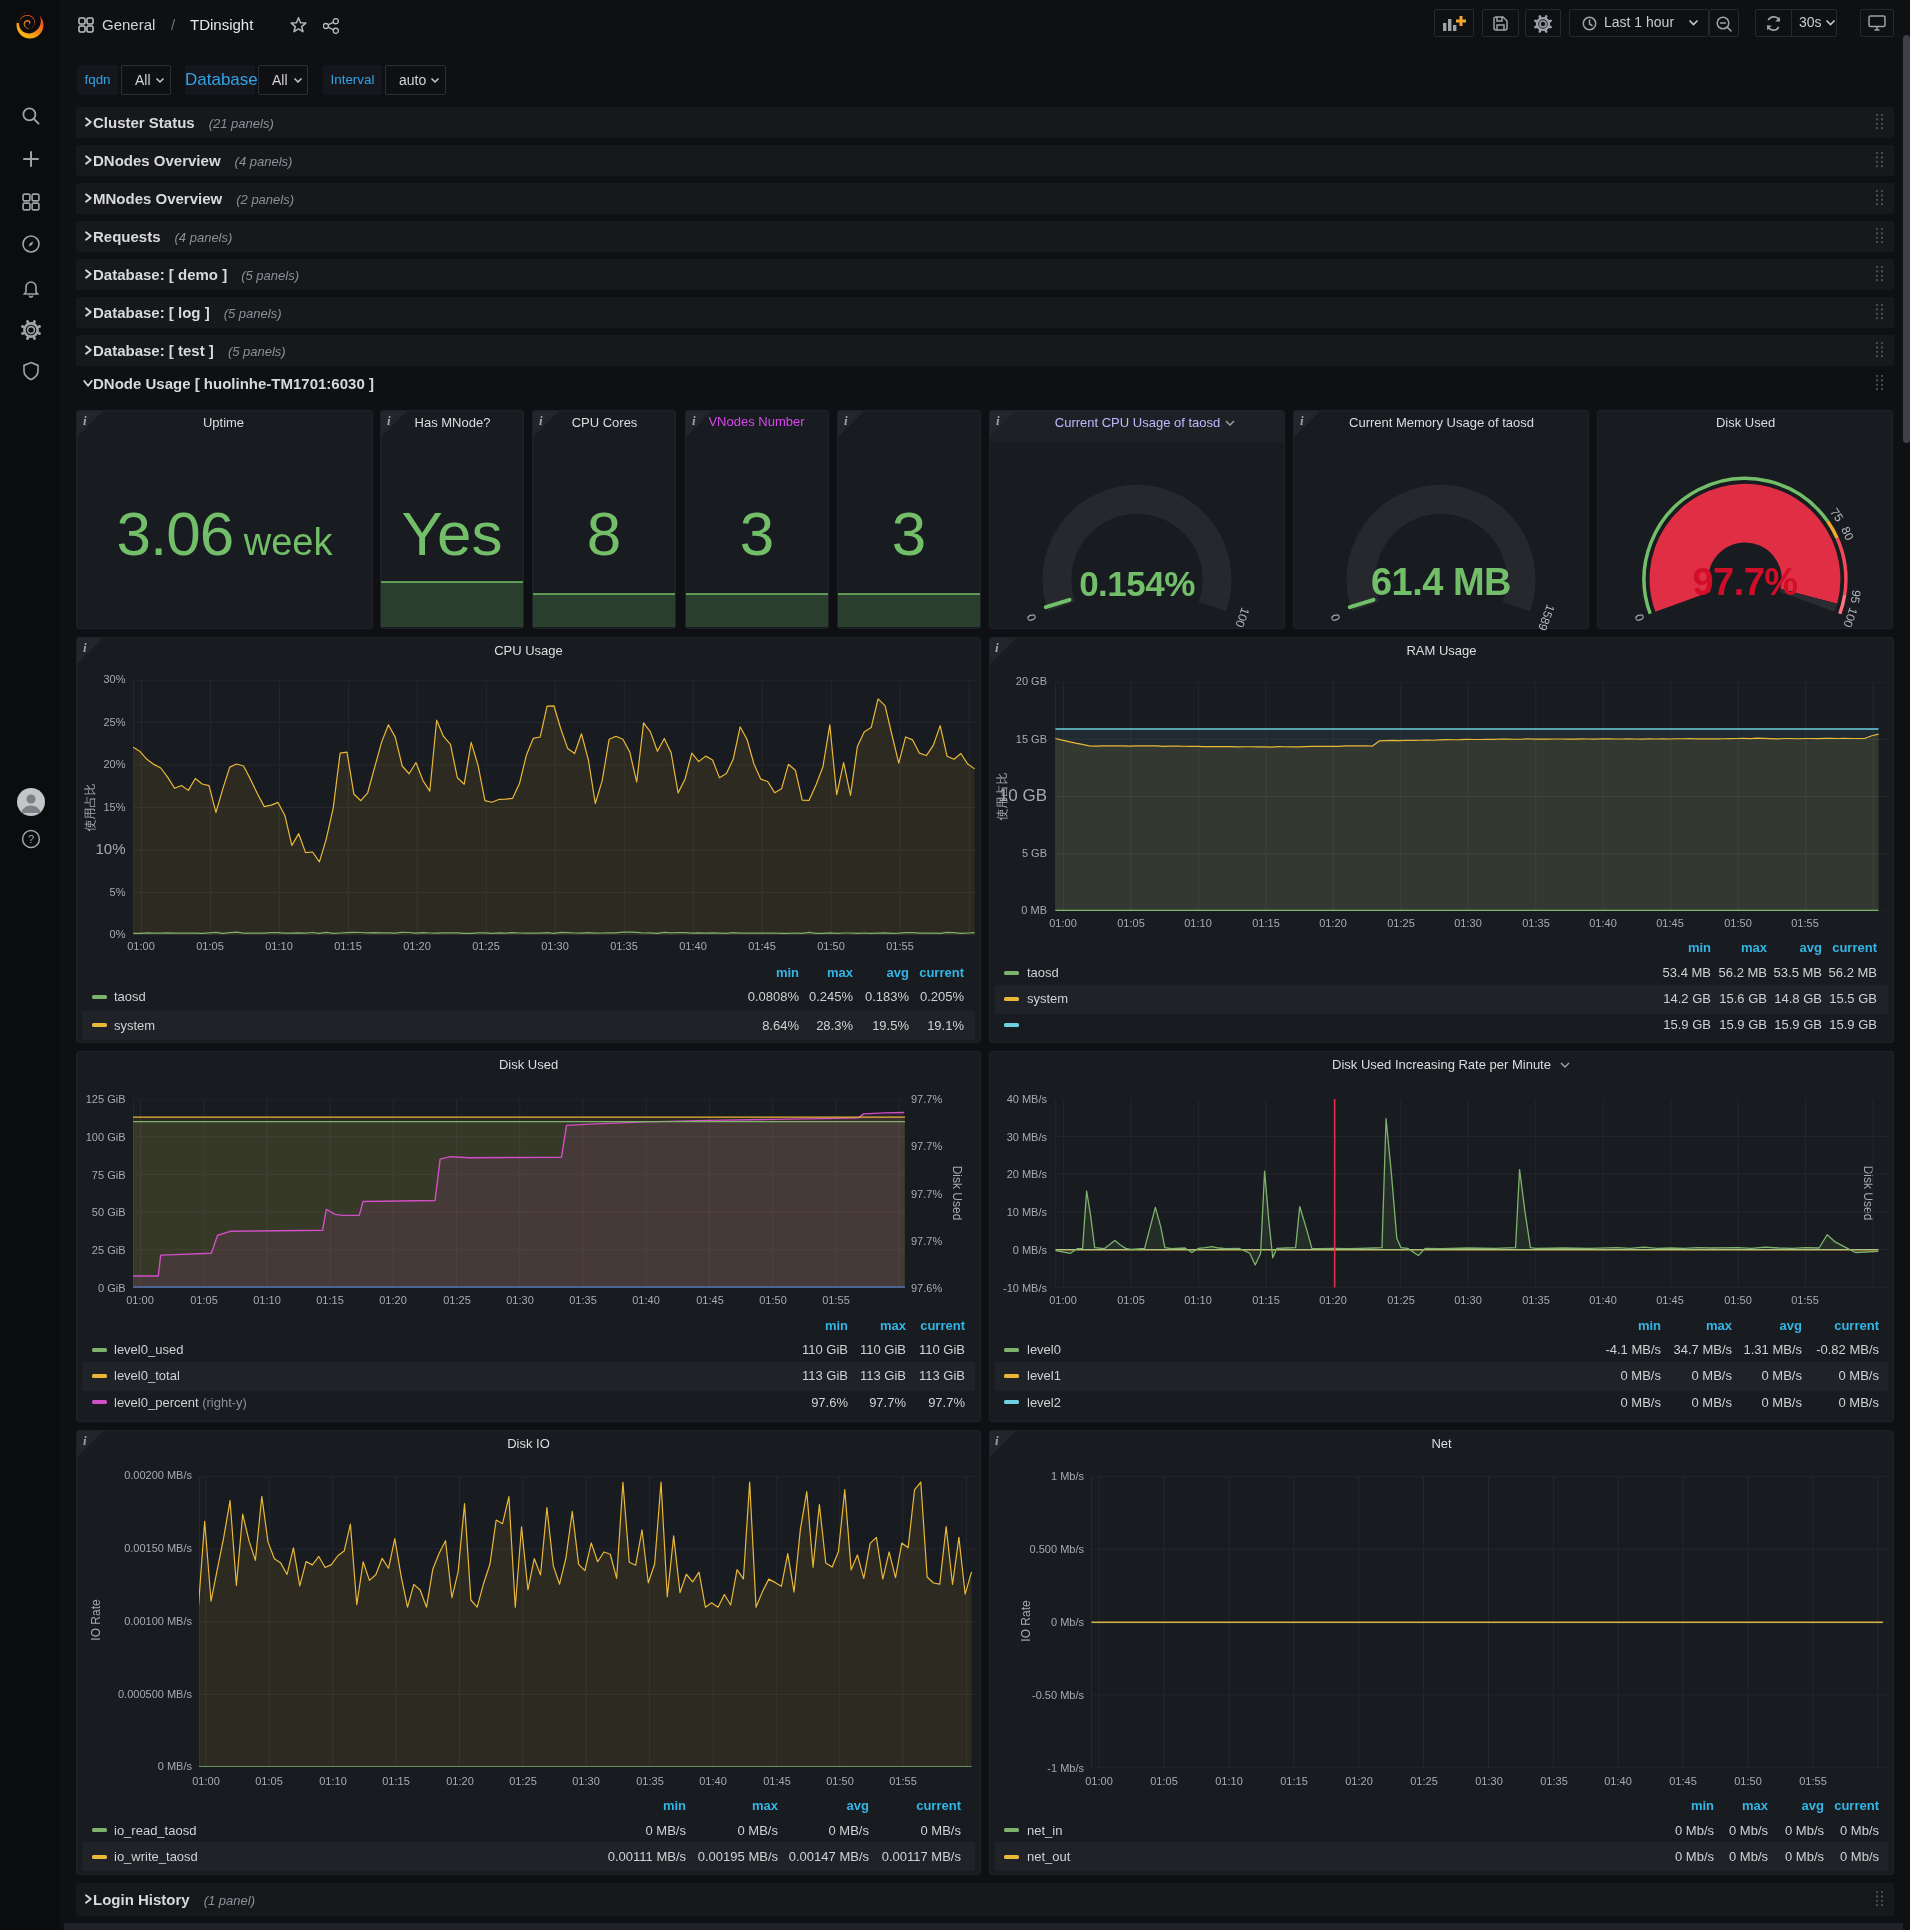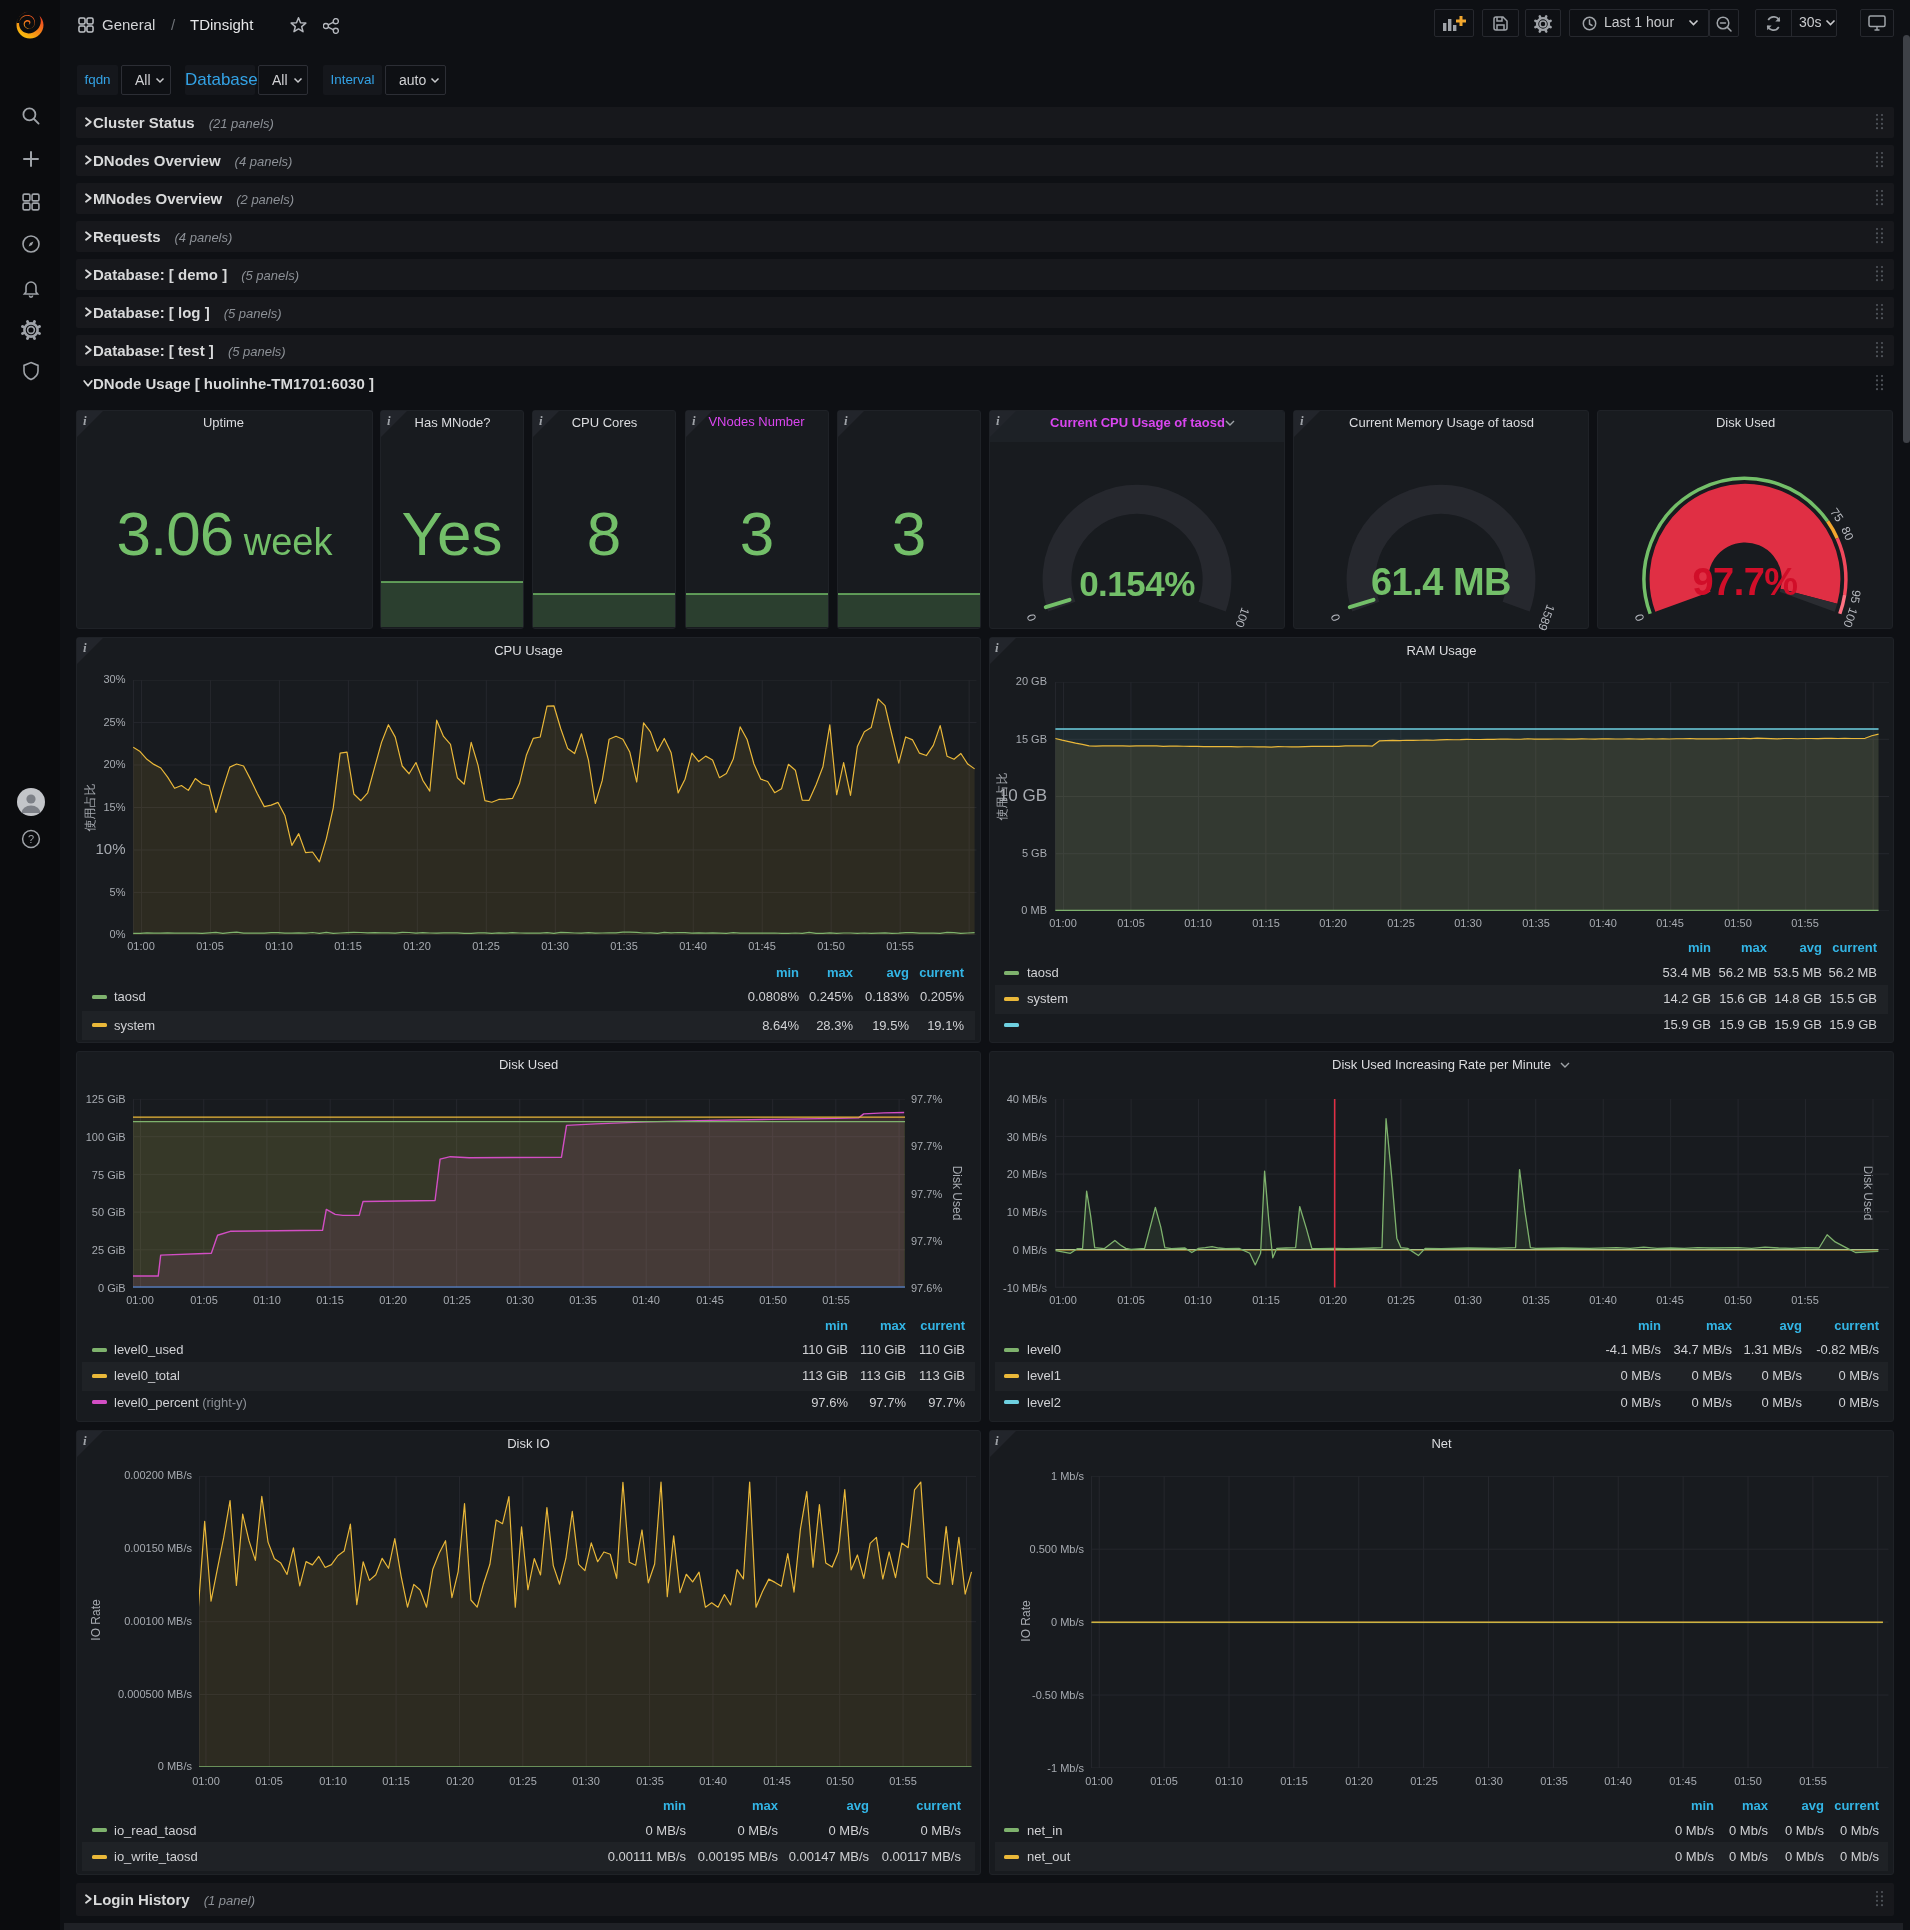--- a/index.html
+++ b/index.html
@@ -330,21 +330,21 @@
   </svg>
 <div class="abs" style="left:76px;top:502px;width:297px;text-align:center;color:#73bf69;font-weight:500;font-size:62px;line-height:64px;letter-spacing:-1px;white-space:nowrap">3.06<span style="font-size:38px;letter-spacing:0"> week</span></div>
 <div class="abs" style="left:380px;top:502px;width:144px;text-align:center;color:#73bf69;font-weight:500;font-size:62px;line-height:64px;white-space:nowrap">Yes</div>
 <div class="abs" style="left:532px;top:502px;width:144px;text-align:center;color:#73bf69;font-weight:500;font-size:62px;line-height:64px;white-space:nowrap">8</div>
 <div class="abs" style="left:685px;top:502px;width:144px;text-align:center;color:#73bf69;font-weight:500;font-size:62px;line-height:64px;white-space:nowrap">3</div>
 <div class="abs" style="left:837px;top:502px;width:144px;text-align:center;color:#73bf69;font-weight:500;font-size:62px;line-height:64px;white-space:nowrap">3</div>
 <div class="panel" style="left:989px;top:410px;width:296px;height:219px"></div>
 <div class="abs" style="left:990px;top:411px;width:294px;height:31px;background:#1d2126;border-radius:2px 2px 0 0"></div>
 <div class="abs" style="left:990px;top:411px;width:0;height:0;border-top:26px solid #22252b;border-right:26px solid transparent;"></div>
 <div class="abs" style="left:996px;top:413px;font-family:'Liberation Serif',serif;font-style:italic;font-weight:700;font-size:13px;color:#9fa3a8">i</div>
-<div class="abs" style="left:839px;width:597px;text-align:center;top:413px;font-size:13px;color:#d946ef;font-weight:700;line-height:19.4px;white-space:nowrap;">Current CPU Usage of taosd</div>
+<div class="abs" style="left:839px;width:597px;text-align:center;top:413px;font-size:13px;color:#c4b5fd;font-weight:400;line-height:19.4px;white-space:nowrap;">Current CPU Usage of taosd</div>
 <svg class="abs" style="left:1225px;top:420px;" width="10" height="7" viewBox="0 0 10 7" fill="none">
     <path d="M1 1 L5 5 L9 1" stroke="#9fa3a8" stroke-width="1.4" fill="none"></path>
   </svg>
 <svg class="abs" style="left:989px;top:438px;overflow:visible" width="296" height="189" viewBox="0 0 297.8 190" font-family="Liberation Sans">
     <path d="M 73.25 169.53 A 80.5 80.5 0 1 1 224.55 169.53" stroke="#26282e" stroke-width="29" fill="none"></path>
     <path d="M81.0 162.8 L57.1 170.1" stroke="#73bf69" stroke-width="4" stroke-linecap="round" fill="none"></path>
     <text x="43.7" y="180.3" fill="#b7bac0" font-size="12" text-anchor="middle" dominant-baseline="middle" transform="rotate(-110.0 43.7 180.3)">0</text>
     <text x="254.1" y="180.3" fill="#b7bac0" font-size="12" text-anchor="middle" dominant-baseline="middle" transform="rotate(110.0 254.1 180.3)">100</text>
   </svg>
 <div class="abs" style="left:989px;top:564px;width:296px;text-align:center;color:#73bf69;font-weight:700;font-size:35px;letter-spacing:-0.5px;white-space:nowrap">0.154%</div>

